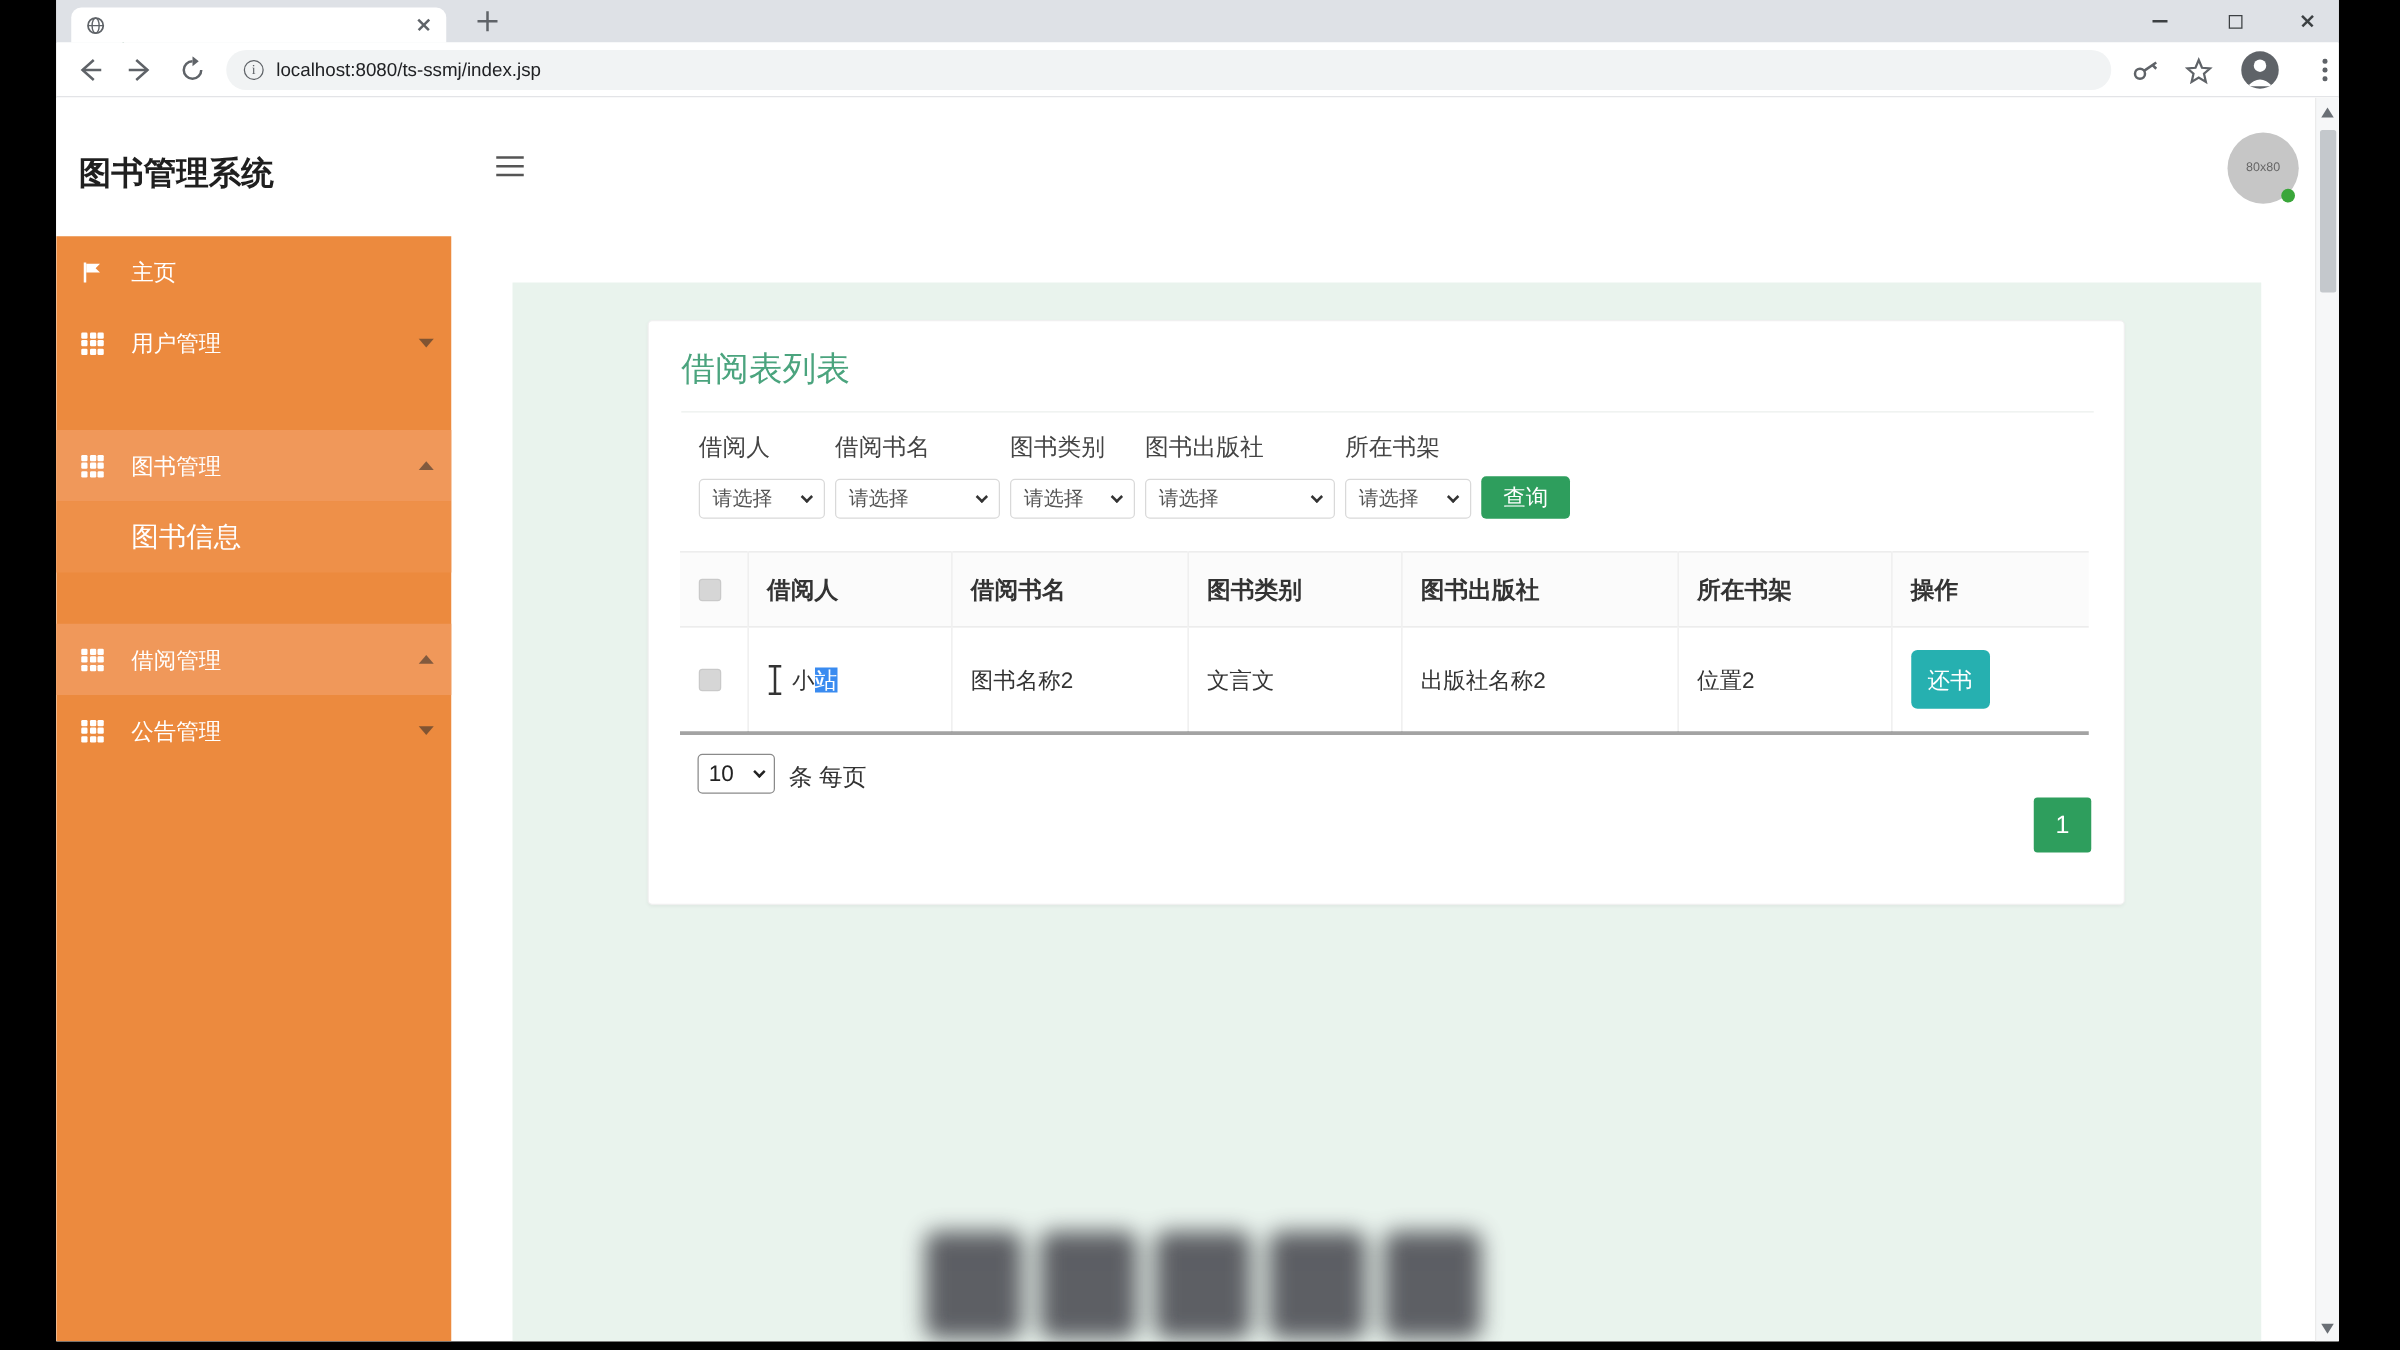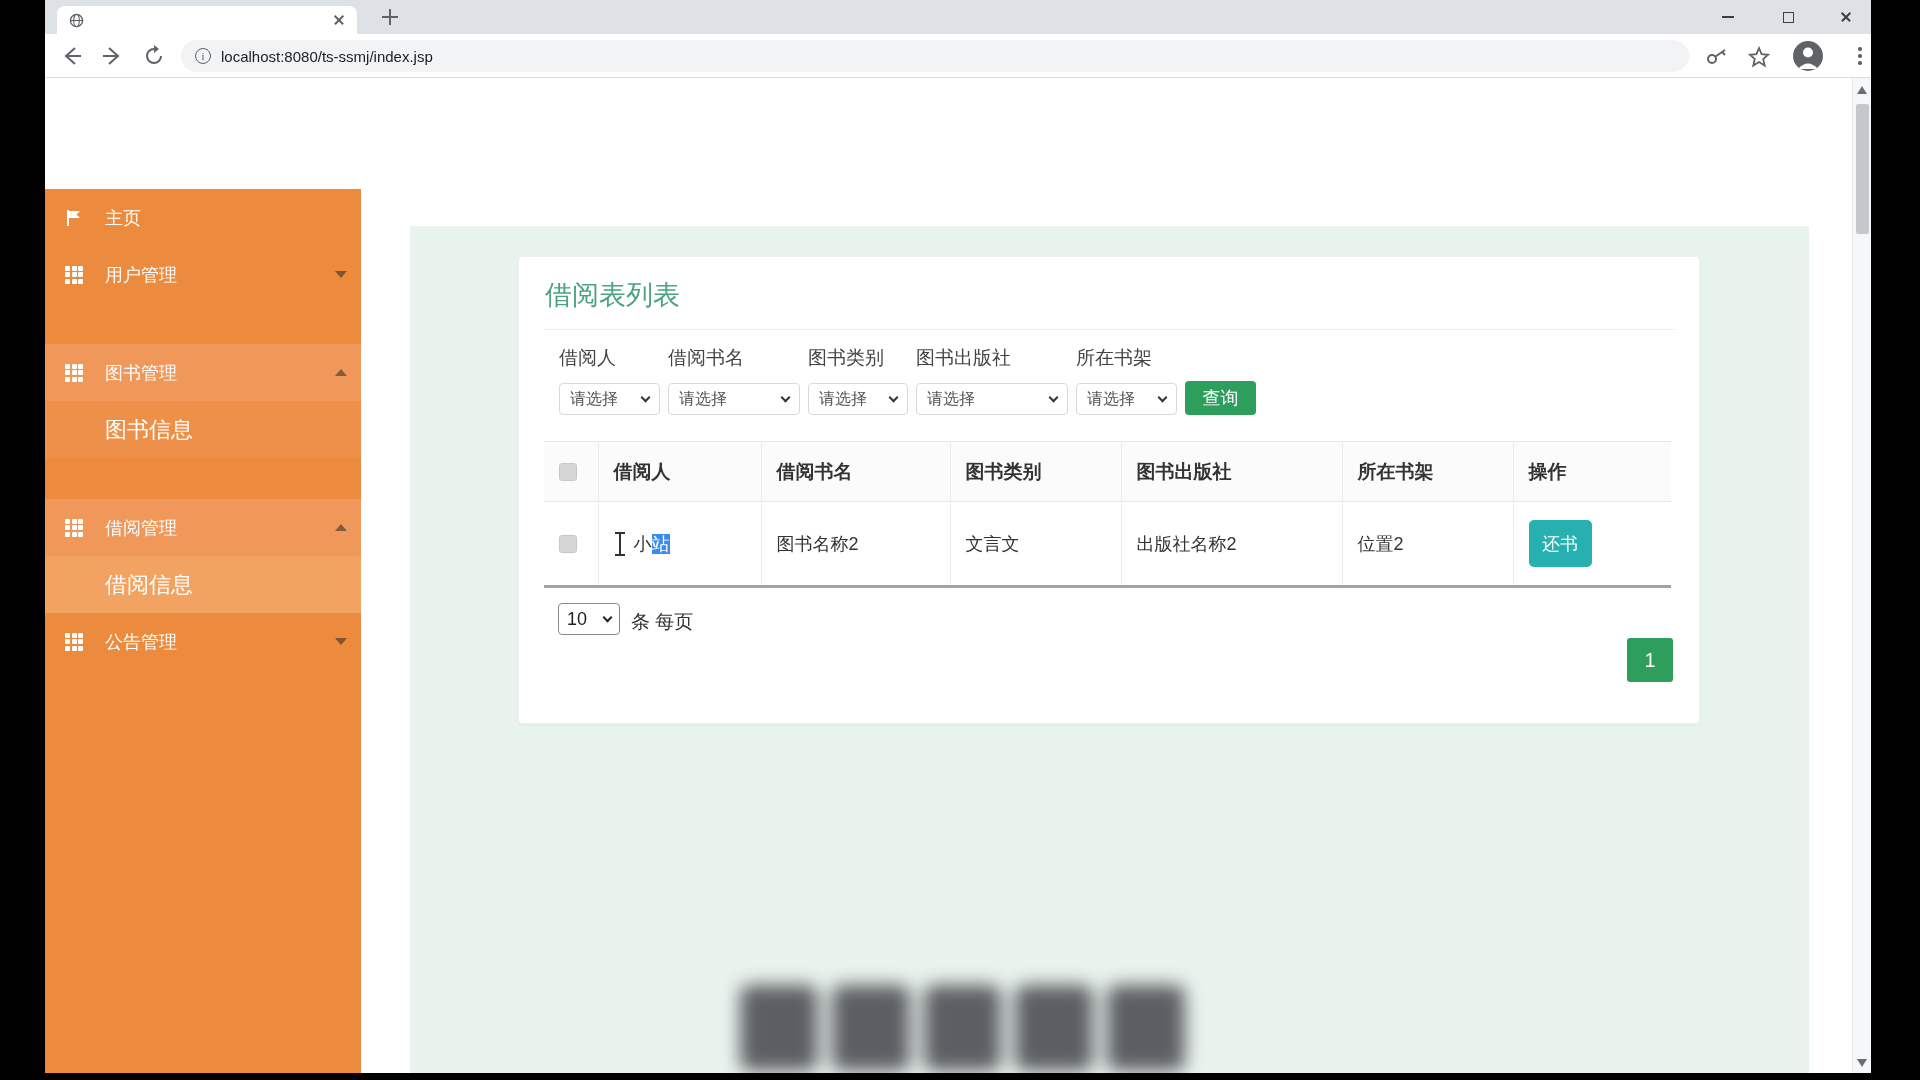--- a/index.html
+++ b/index.html
@@ -205,20 +205,32 @@
     </div>
     <div class="dots3">
         <div></div>
         <div></div>
         <div></div>
       </div>
   </div>
 
   <div class="page">
 
+    <div class="appheader">
+      <div class="app-title">图书管理系统</div>
+      <div class="hamburger">
+          <div></div>
+          <div></div>
+          <div></div>
+        </div>
+      <div class="user-avatar">
+        <span>80x80</span>
+        <div class="presence-dot"></div>
+      </div>
+    </div>
 
     <div class="sidebar">
       <div class="side-item">
         <svg class="icon" viewBox="0 0 18 18">
           <line x1="3" y1="1" x2="3" y2="17" stroke="#fff" stroke-width="2"></line>
           <path d="M4 2 L15 2 L11.5 5.5 L15 9 L4 9 Z" fill="#fff"></path>
         </svg>
         <span class="lbl">主页</span>
       </div>
       <div class="side-item">
@@ -261,23 +273,20 @@
             <div></div>
             <div></div>
             <div></div>
             <div></div>
             <div></div>
             <div></div>
             <div></div>
           </span>
         <span class="lbl">借阅管理</span>
         <span class="caret up"></span>
-      </div>
-      <div class="side-item sub bg-sub-active">
-        <span class="lbl">借阅信息</span>
       </div>
       <div class="side-item">
         <span class="icon gridicon">
             <div></div>
             <div></div>
             <div></div>
             <div></div>
             <div></div>
             <div></div>
             <div></div>

